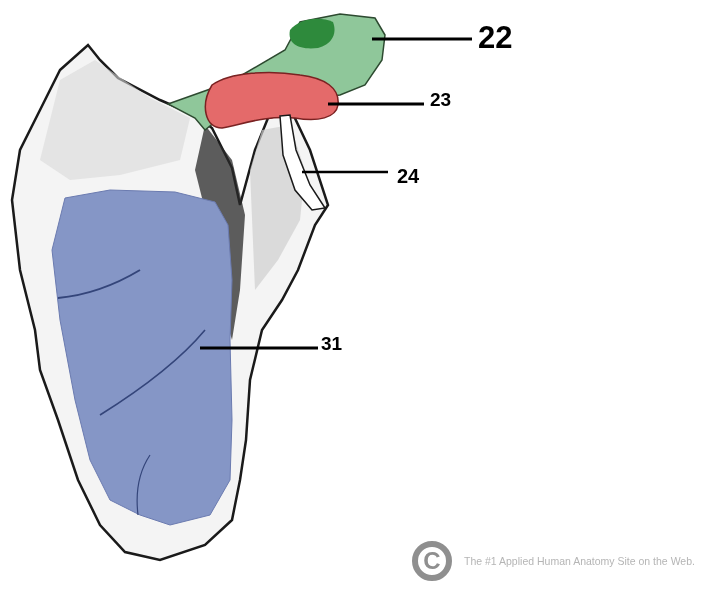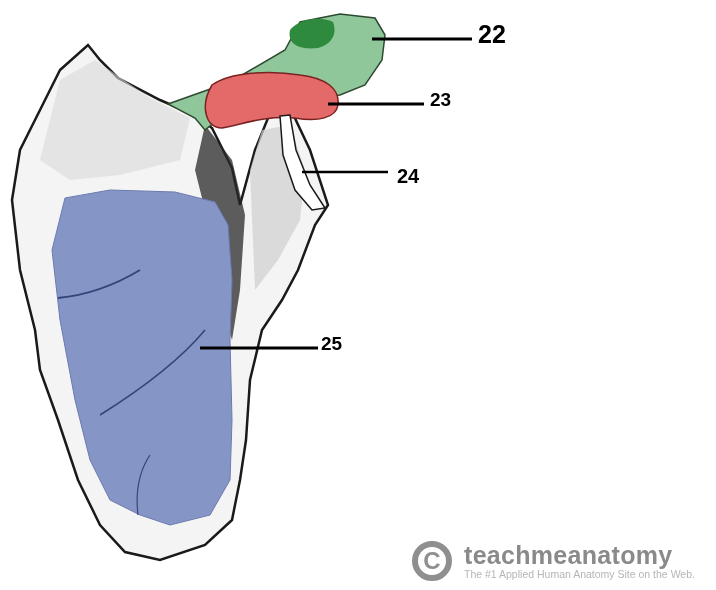--- a/index.html
+++ b/index.html
@@ -1,19 +1,19 @@
 <!DOCTYPE html>
 <html><head>
 <meta charset="utf-8">
 <style>
   html,body{margin:0;padding:0;background:#fff;}
   #stage{position:relative;width:716px;height:590px;overflow:hidden;background:#fff;font-family:"Liberation Sans",sans-serif;}
   svg.art{position:absolute;left:0;top:0;}
   .lbl{position:absolute;color:#000;font-weight:bold;font-family:"Liberation Sans",sans-serif;line-height:1;}
-  .lbl.big{font-size:25px;}
+  .lbl.big{font-size:31px;}
   .lbl.mid{font-size:19px;}
   .lbl.small{font-size:20px;}
   .logo{position:absolute;left:412px;top:541px;display:flex;align-items:center;}
   .logo-c{width:40px;height:40px;border-radius:50%;border:6px solid #8f8f8f;box-sizing:border-box;display:flex;align-items:center;justify-content:center;color:#8f8f8f;font-weight:bold;font-size:24px;font-family:"Liberation Sans",sans-serif;}
   .logo-text{margin-left:12px;display:flex;flex-direction:column;}
   .logo-name{font-size:25px;font-weight:bold;color:#8a8a8a;letter-spacing:0.3px;line-height:1;}
   .logo-tag{font-size:10.5px;color:#b5b5b5;margin-top:1px;line-height:1;}
 </style>
 </head>
 <body>
@@ -41,22 +41,21 @@
 
     <line x1="372" y1="39" x2="472" y2="39" stroke="#000" stroke-width="3"></line>
     <line x1="328" y1="104" x2="424" y2="104" stroke="#000" stroke-width="3"></line>
     <line x1="302" y1="172" x2="388" y2="172" stroke="#000" stroke-width="2.5"></line>
     <line x1="200" y1="348" x2="318" y2="348" stroke="#000" stroke-width="3"></line>
   </svg>
 
   <div class="lbl big" style="left:478px;top:22px;">22</div>
   <div class="lbl mid" style="left:430px;top:90px;">23</div>
   <div class="lbl small" style="left:397px;top:166px;">24</div>
-  <div class="lbl mid" style="left:321px;top:334px;">25</div>
+  <div class="lbl mid" style="left:321px;top:334px;">31</div>
 
   <div class="logo">
     <div class="logo-c">C</div>
     <div class="logo-text">
-      <span class="logo-name">teachmeanatomy</span>
       <span class="logo-tag">The #1 Applied Human Anatomy Site on the Web.</span>
     </div>
   </div>
 </div>
 
 </body></html>

